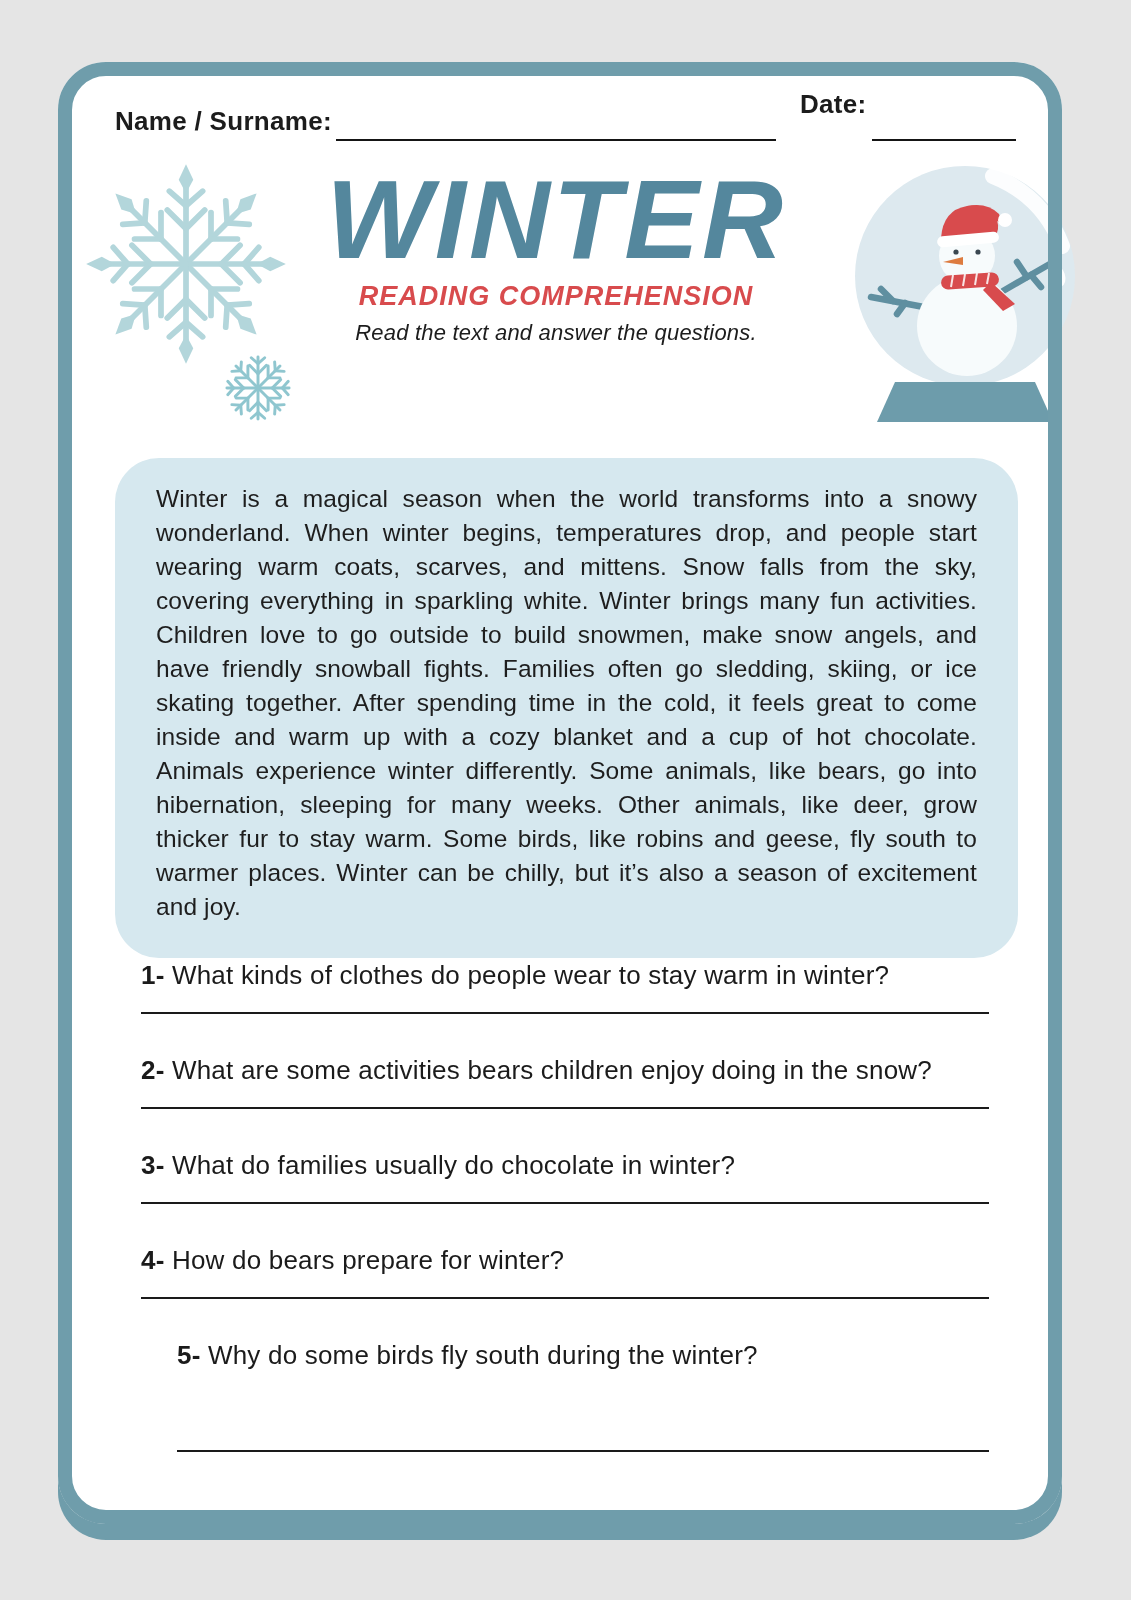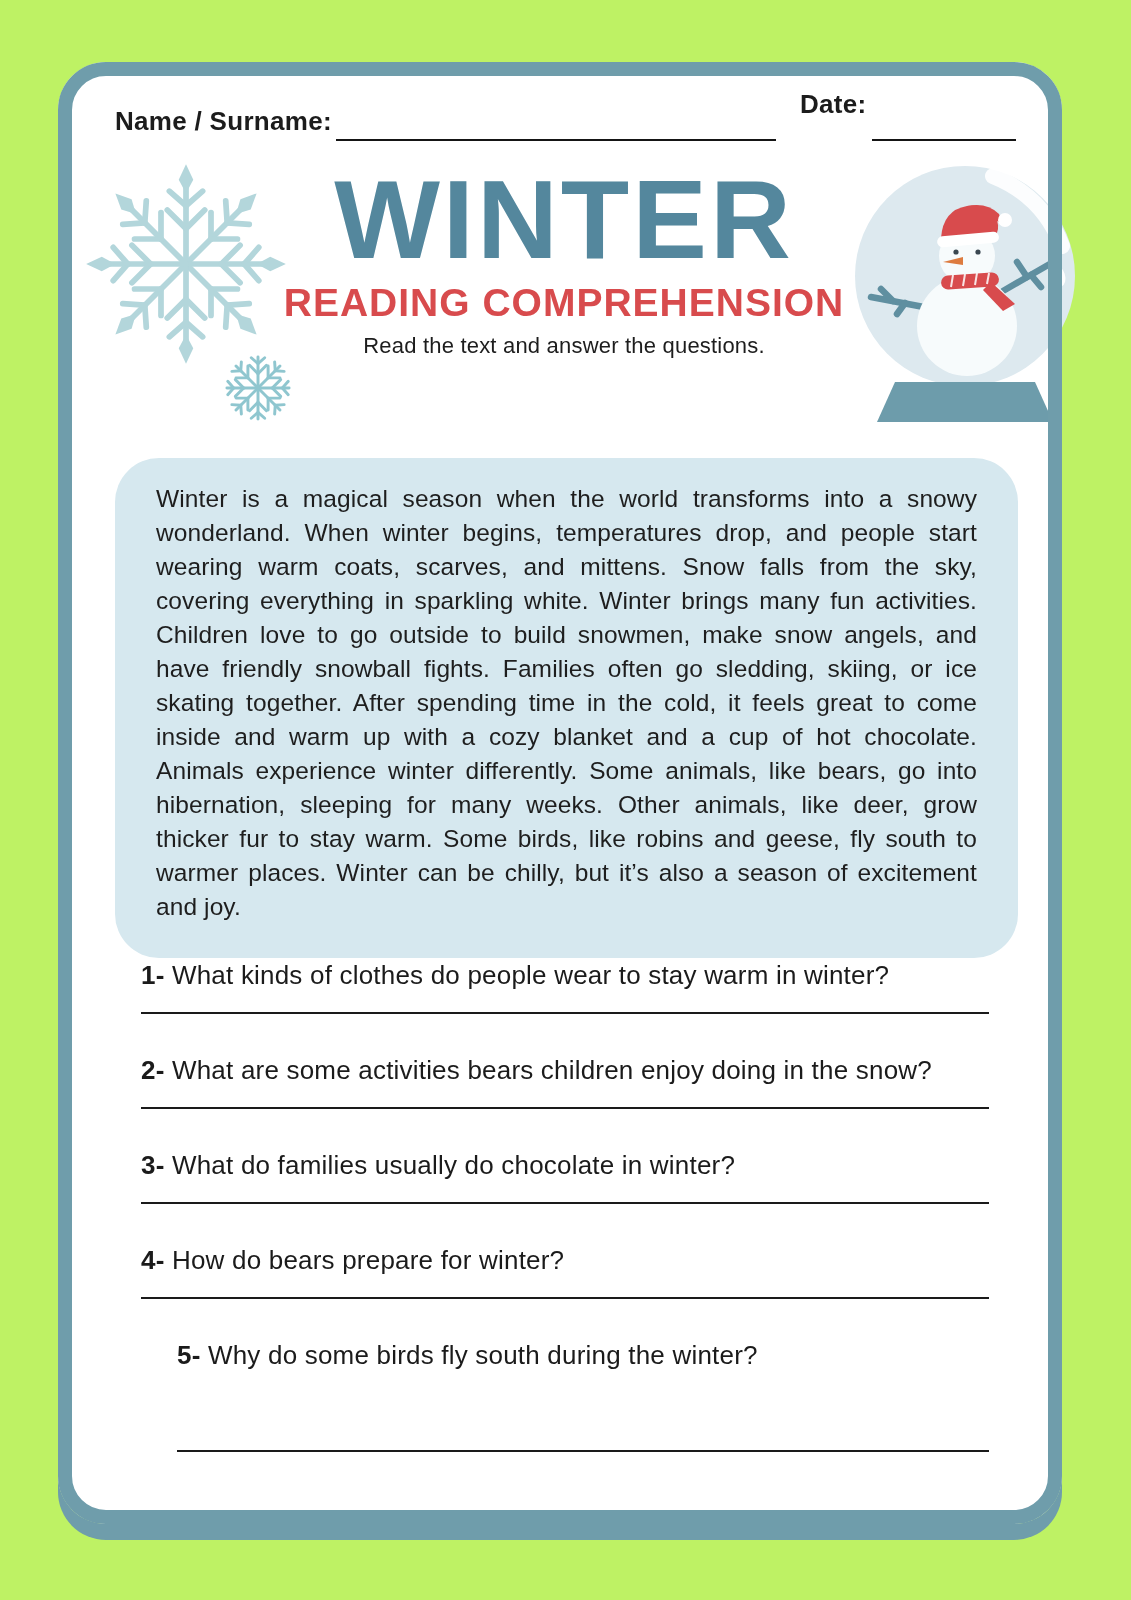--- a/index.html
+++ b/index.html
@@ -1,39 +1,39 @@
 <!DOCTYPE html>
 <html><head>
 <meta charset="utf-8">
 <style>
   html,body{margin:0;padding:0;}
   body{background:#c8dde6;font-family:"Liberation Sans","DejaVu Sans",sans-serif;}
-  .page{position:relative;width:1131px;height:1600px;background:#bef264;overflow:hidden;margin:0 auto;}
+  .page{position:relative;width:1131px;height:1600px;background:#e5e5e5;overflow:hidden;margin:0 auto;}
 
   
   .card{position:absolute;left:58px;top:62px;width:1004px;height:1462px;background:#ffffff;border-radius:48px;z-index:1;}
   .card-border{position:absolute;left:58px;top:62px;width:1004px;height:1462px;border:14px solid #6f9dab;border-radius:48px;box-sizing:border-box;z-index:7;pointer-events:none;box-shadow:0 16px 0 #6f9dab;}
 
   
   .hdr-label{position:absolute;font-size:26px;font-weight:600;color:#1c1c1c;z-index:3;letter-spacing:.3px;}
   .name-label{left:115px;top:106px;}
   .date-label{left:800px;top:89px;}
   .write-line{position:absolute;border-bottom:2px solid #151515;z-index:3;height:0;}
   .name-line{left:336px;top:139px;width:440px;}
   .date-line{left:872px;top:139px;width:144px;}
 
   
   .flake-lg{position:absolute;left:82px;top:160px;width:208px;height:208px;z-index:2;}
   .flake-sm{position:absolute;left:216px;top:346px;width:84px;height:84px;z-index:2;}
   .globe{position:absolute;left:845px;top:158px;width:250px;height:285px;z-index:2;}
 
   
-  .title-wrap{position:absolute;left:264px;top:158px;width:600px;text-align:center;z-index:3;}
+  .title-wrap{position:absolute;left:256px;top:158px;width:600px;text-align:center;z-index:3;font-style:italic;}
   .title-main{font-size:112px;line-height:1.1;font-weight:900;letter-spacing:3px;margin:0;}
-  .title-sub{font-size:39px;font-weight:800;letter-spacing:1px;margin:0;margin-top:0px;}
+  .title-sub{font-size:27px;font-weight:800;letter-spacing:1px;margin:0;margin-top:0px;}
   .title-instruction{font-size:22px;font-weight:500;color:#1d1d1d;margin-top:8px;letter-spacing:.2px;}
 
   
   .passage-box{position:absolute;left:115px;top:458px;width:903px;height:500px;background:#d6e8ef;border-radius:44px;box-sizing:border-box;padding:24px 41px;z-index:3;}
   .passage-text{font-size:24.5px;line-height:34px;color:#1e1e1e;text-align:justify;letter-spacing:.1px;}
 
   
   .questions{position:absolute;left:141px;top:960px;width:848px;z-index:3;}
   .q-block{position:relative;height:95px;}
   .q-block:last-child{height:112px;margin-left:36px;}

